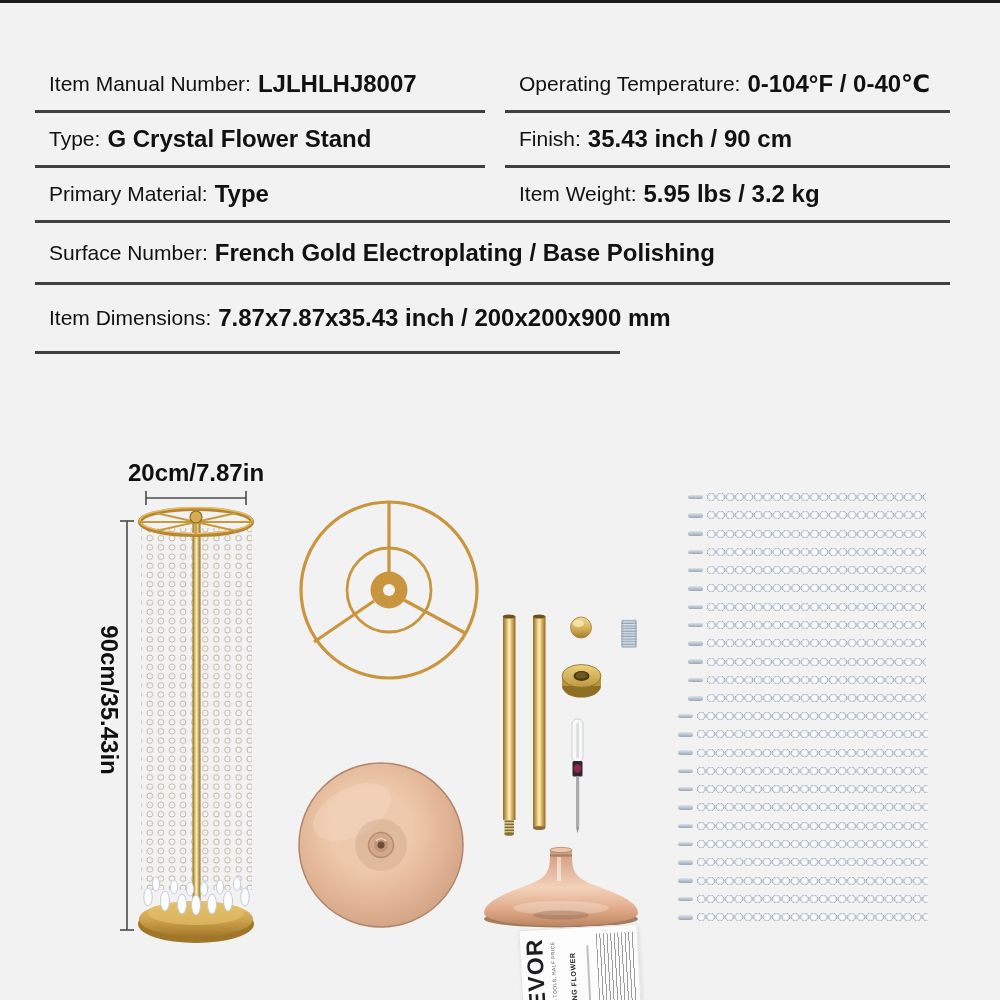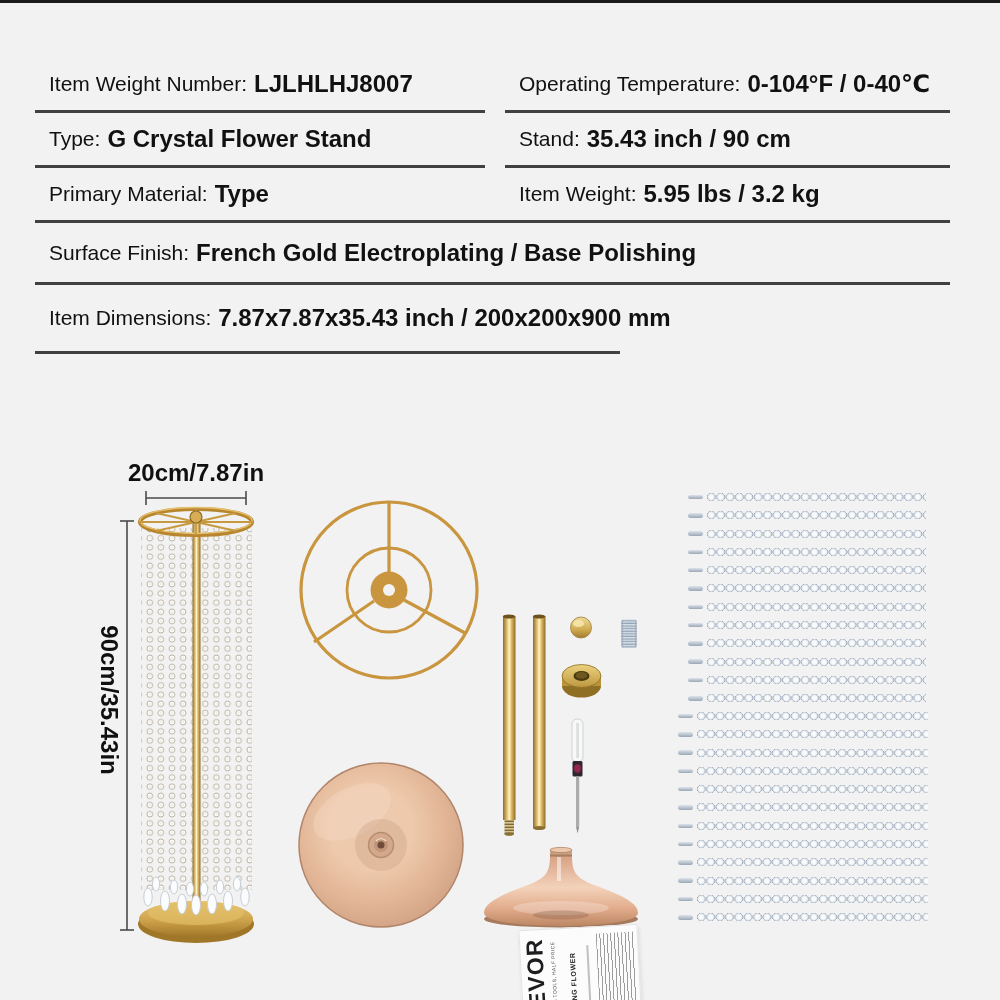--- a/index.html
+++ b/index.html
@@ -58,55 +58,55 @@
 <body>
 
 <div class="canvas">
 
   <div class="top-line"></div>
 
   <div class="spec-table">
 
     <div class="spec-row h55">
       <div class="cell w-left">
-        <span class="lbl">Item Weight Number:</span>
+        <span class="lbl">Item Manual Number:</span>
         <span class="val">LJLHLHJ8007</span>
       </div>
       <div class="cell w-right">
         <span class="lbl">Operating Temperature:</span>
         <span class="val">0-104°F / 0-40℃</span>
       </div>
     </div>
 
     <div class="spec-row h55">
       <div class="cell w-left">
         <span class="lbl">Type:</span>
         <span class="val">G Crystal Flower Stand</span>
       </div>
       <div class="cell w-right">
-        <span class="lbl">Stand:</span>
+        <span class="lbl">Finish:</span>
         <span class="val">35.43 inch / 90 cm</span>
       </div>
     </div>
 
 
     <div class="spec-row h55 row-fullline">
       <div class="cell w-left">
         <span class="lbl">Primary Material:</span>
         <span class="val">Type</span>
       </div>
       <div class="cell w-right">
         <span class="lbl">Item Weight:</span>
         <span class="val">5.95 lbs / 3.2 kg</span>
       </div>
     </div>
 
     <div class="spec-row h62 row-fullline">
       <div class="cell cell-full">
-        <span class="lbl">Surface Finish:</span>
+        <span class="lbl">Surface Number:</span>
         <span class="val">French Gold Electroplating / Base Polishing</span>
       </div>
     </div>
 
     <div class="spec-row h57">
       <div class="cell w-left-wide">
         <span class="lbl">Item Dimensions:</span>
         <span class="val">7.87x7.87x35.43 inch / 200x200x900 mm</span>
       </div>
     </div>

